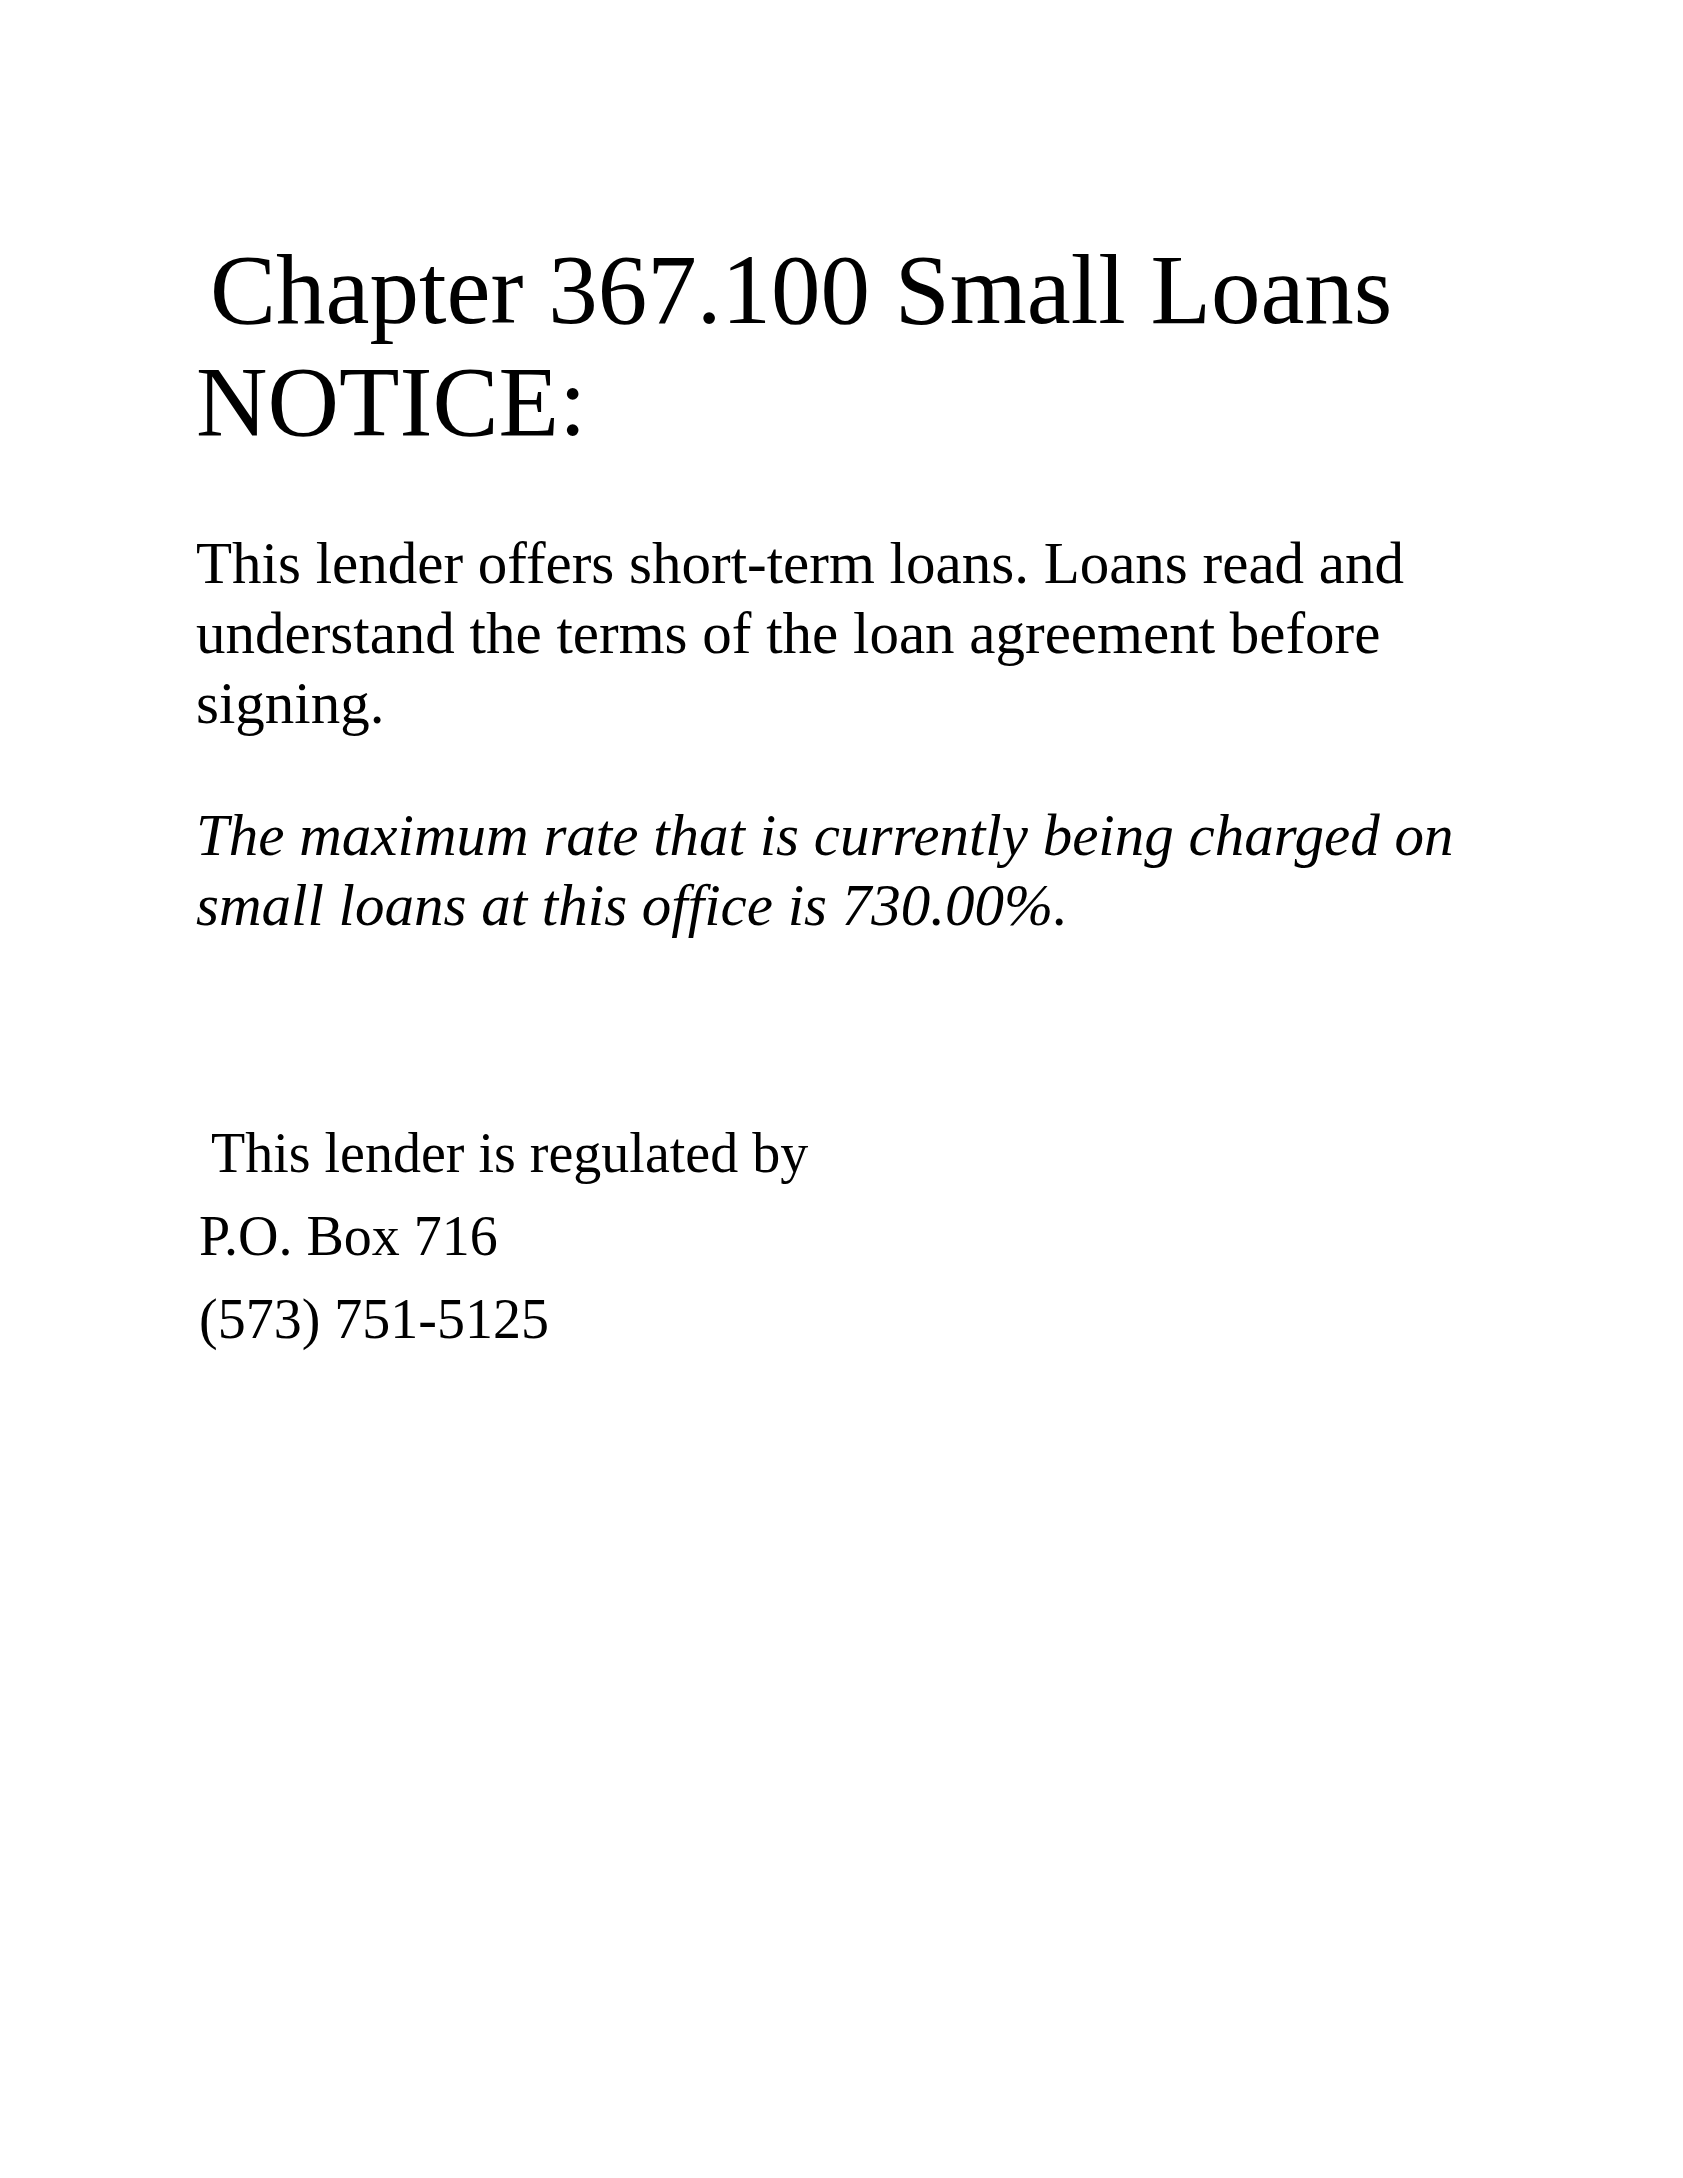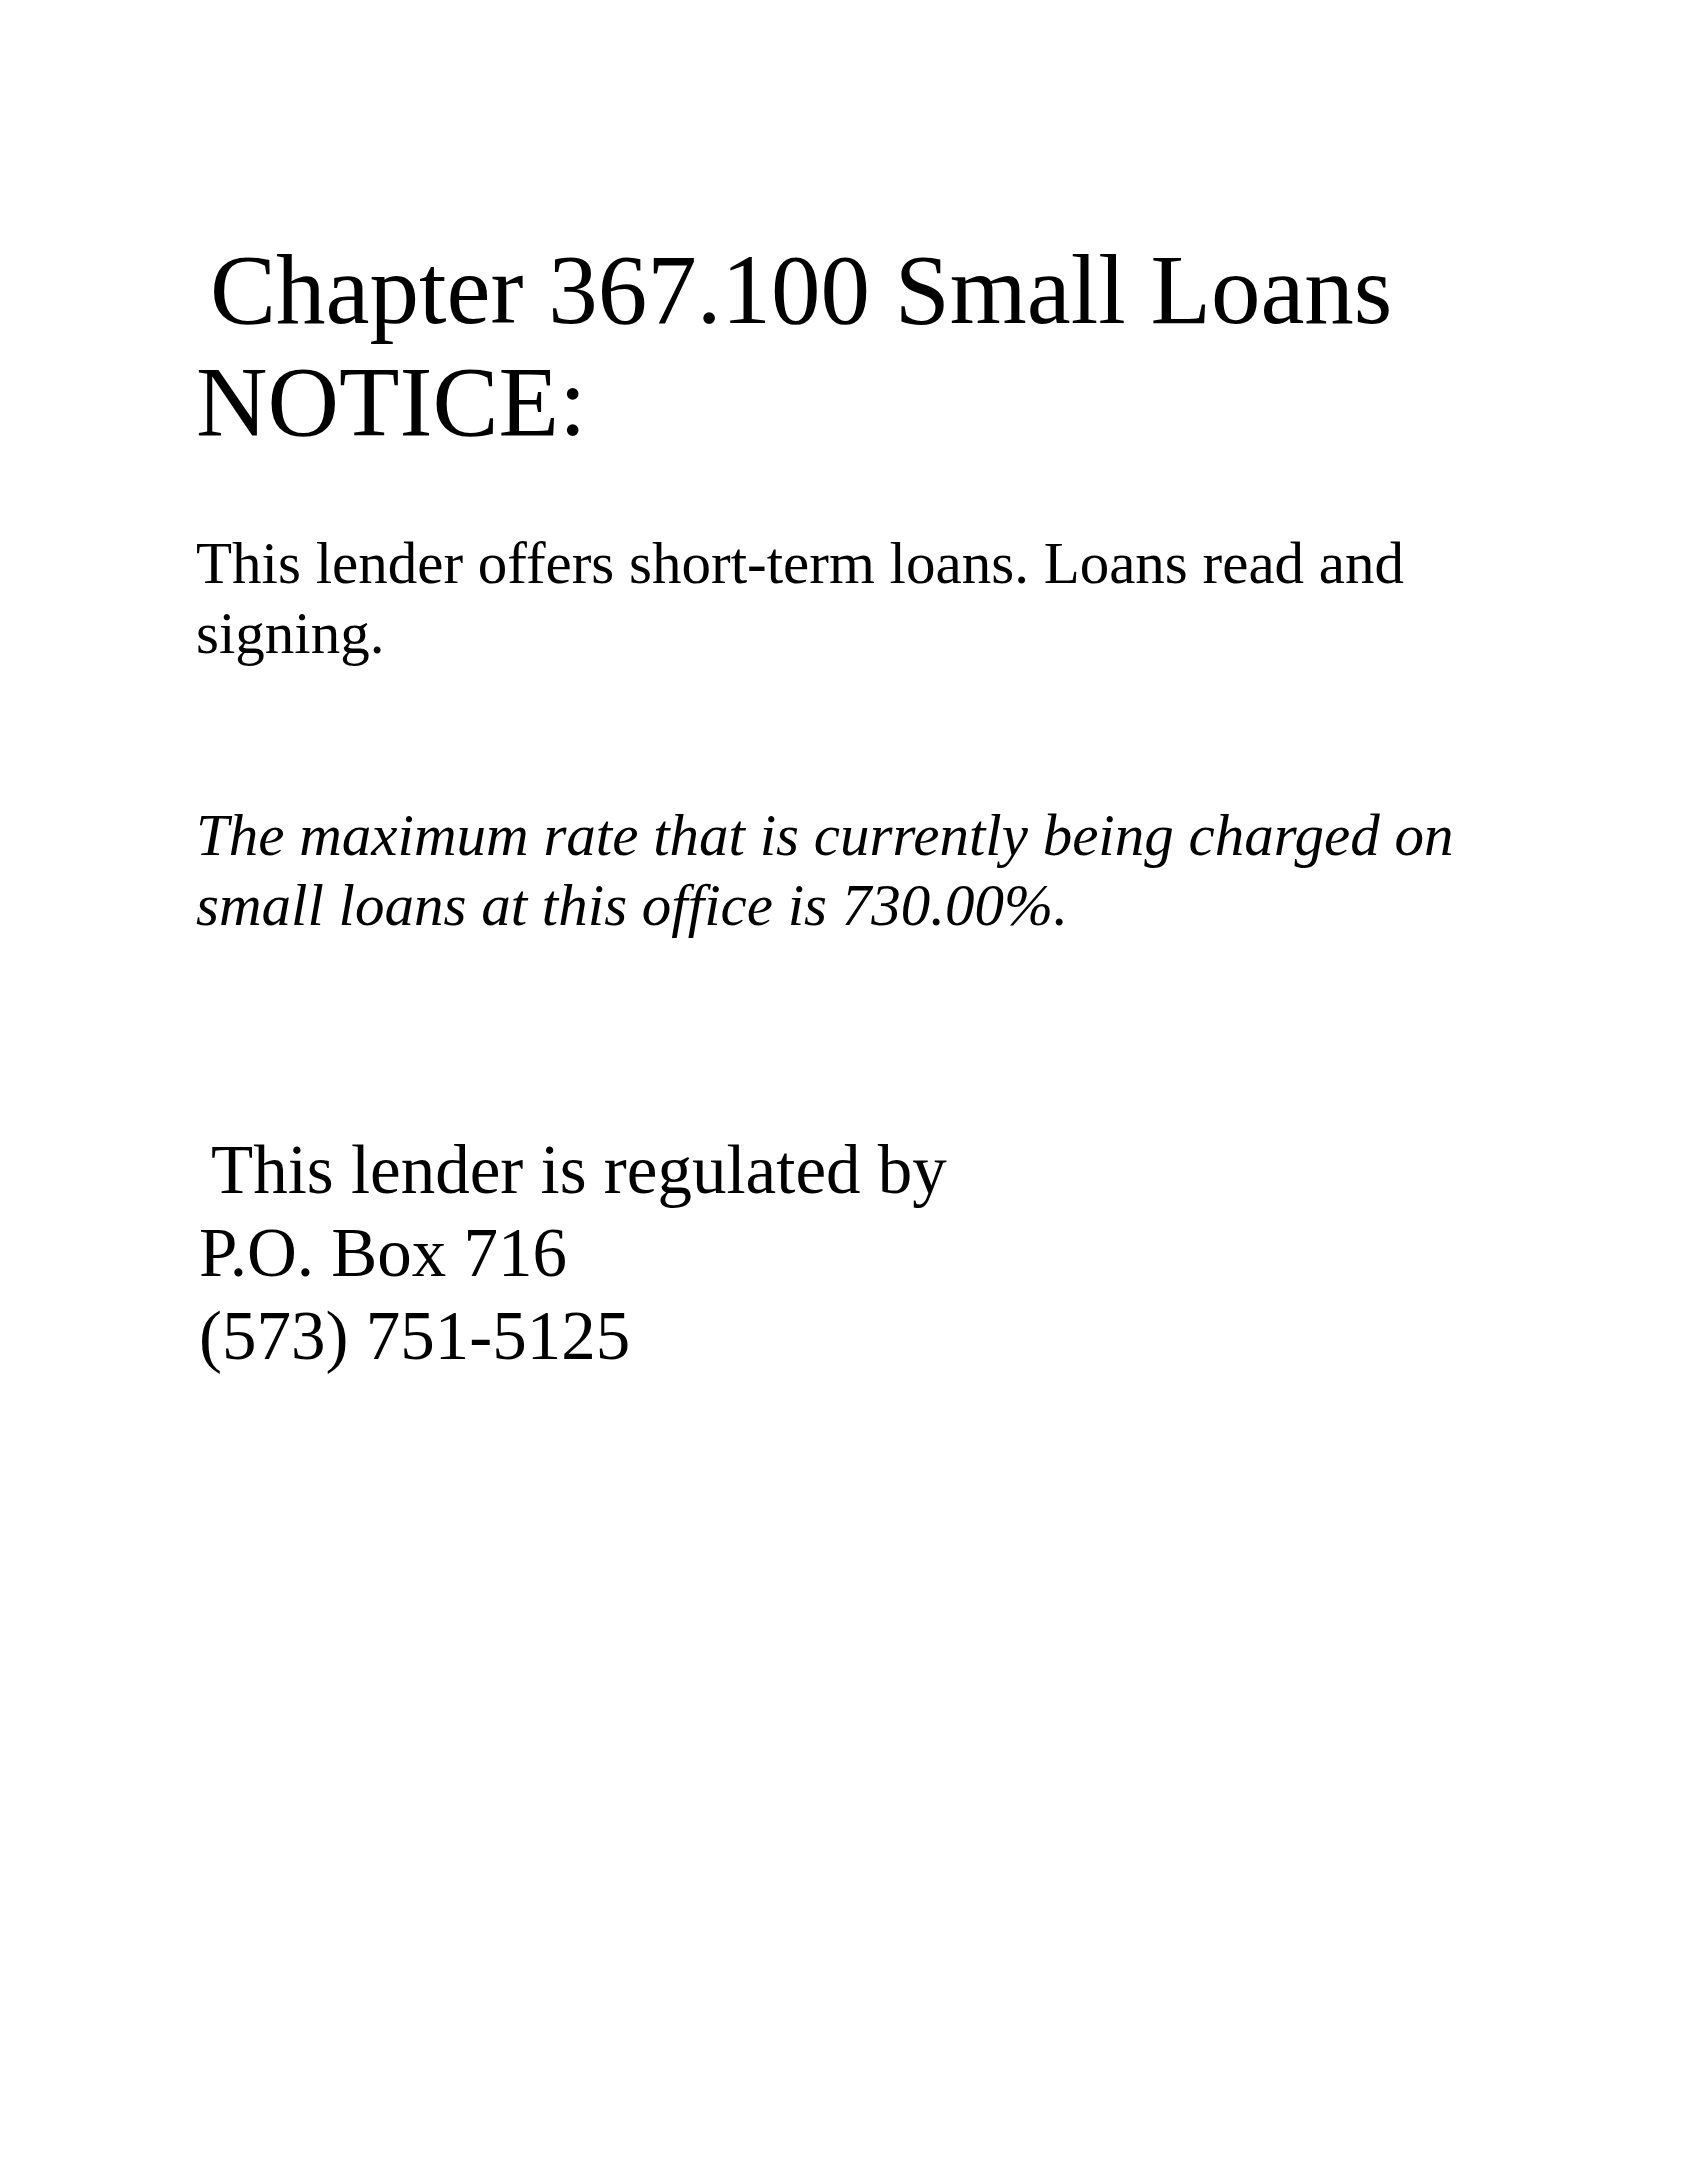--- a/index.html
+++ b/index.html
@@ -42,40 +42,40 @@
     left: 196px;
     top: 800px;
     font-size: 59px;
     line-height: 70px;
     font-style: italic;
   }
   .regulator-block {
     position: absolute;
     left: 199px;
     top: 1112px;
-    font-size: 69px;
+    font-size: 56px;
     line-height: 83px;
-    margin-top: 17px;
   }
   .regulator-block .first-line {
     text-indent: 12px;
   }
 </style>
 </head>
 <body>
 
 <div class="page">
 
   <div class="title-block">
     <div class="line first-line">Chapter 367.100 Small Loans</div>
     <div class="line">NOTICE:</div>
   </div>
 
   <div class="intro-block">
     <div class="line">This lender offers short-term loans. Loans read and</div>
+    <div class="line">understand the terms of the loan agreement before</div>
     <div class="line">signing.</div>
   </div>
 
   <div class="rate-block">
     <div class="line">The maximum rate that is currently being charged on</div>
     <div class="line">small loans at this office is 730.00%.</div>
   </div>
 
   <div class="regulator-block">
     <div class="line first-line">This lender is regulated by</div>

